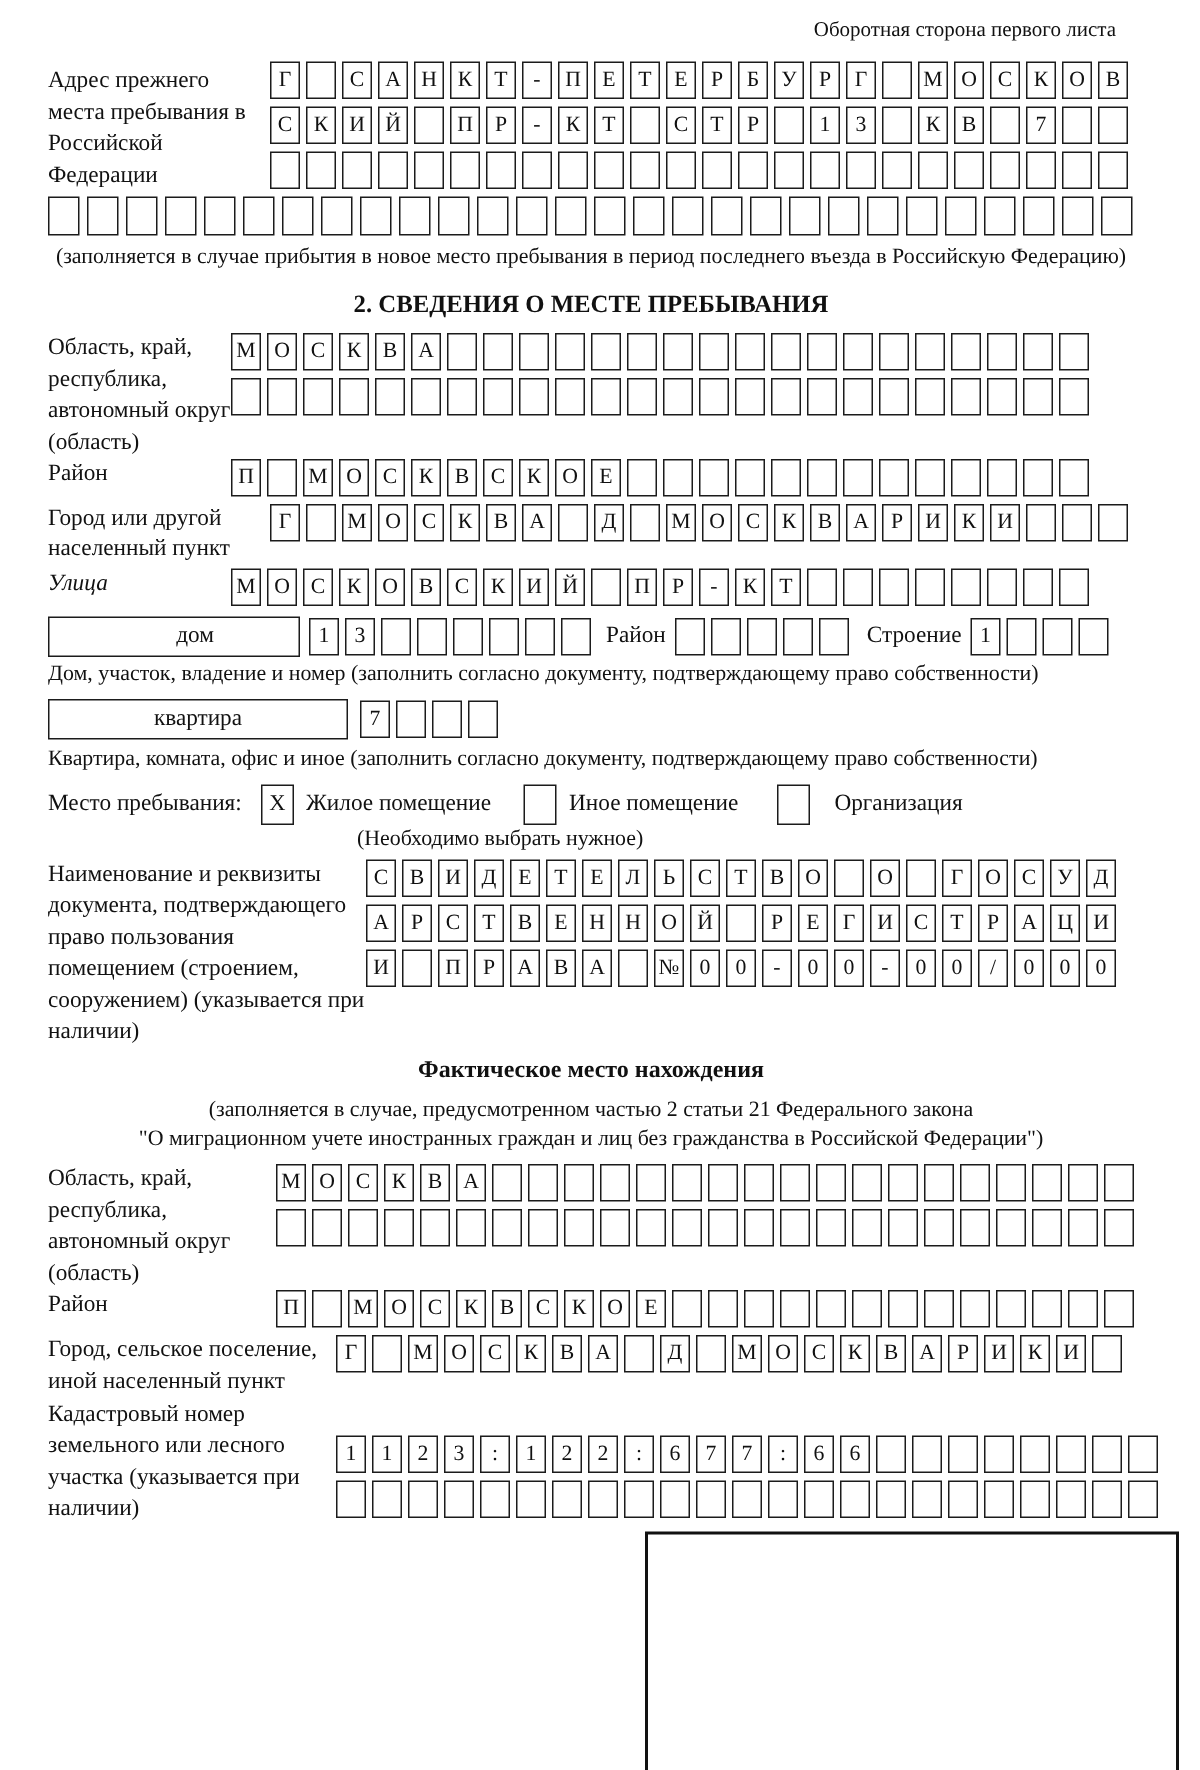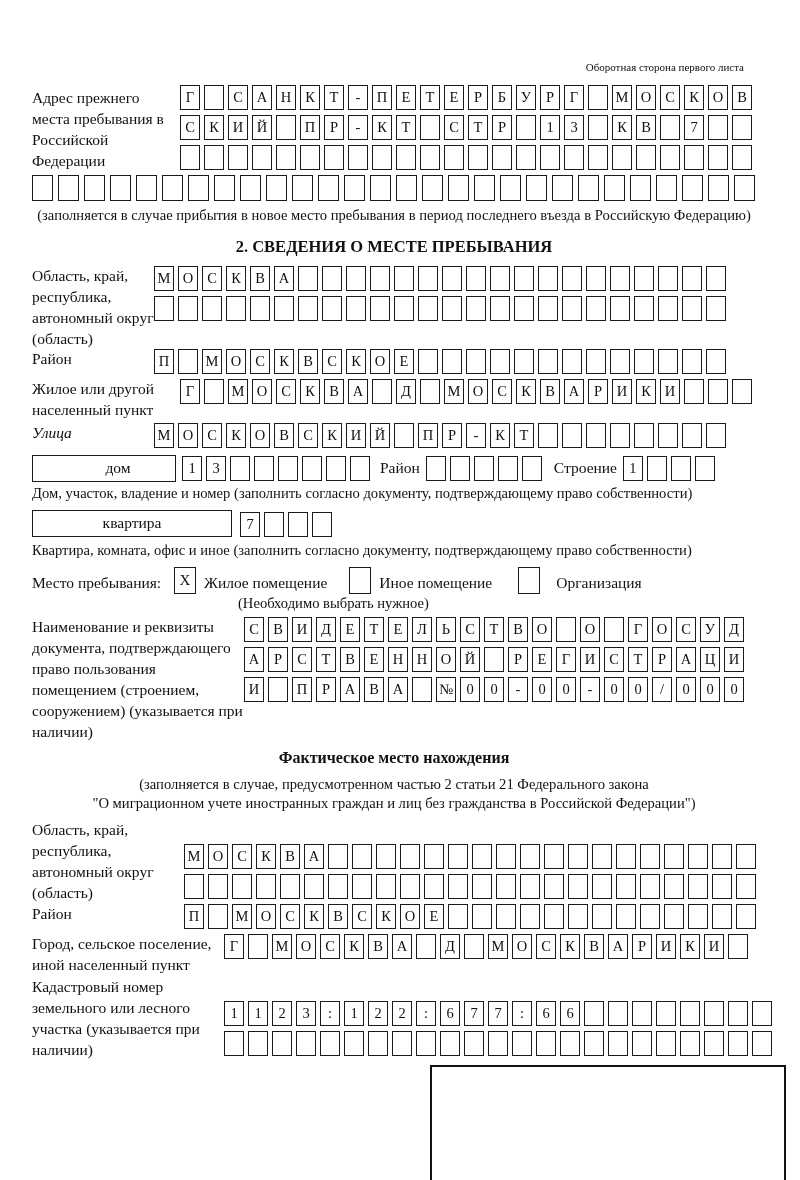--- a/index.html
+++ b/index.html
@@ -3,21 +3,21 @@
 <meta charset="utf-8">
 <style>
   html,body{margin:0;padding:0;background:#ffffff;color:#111;}
   body{
     width:800px;height:1180px;box-sizing:border-box;
     padding:12px 44px 0 32px;
     font-family:"Liberation Serif","DejaVu Serif",serif;
     font-size:15.5px;line-height:1.35;
     overflow:hidden;
   }
-  .hdr-note{text-align:right;margin-right:12px;font-size:11px;margin-top:48px;}
+  .hdr-note{text-align:right;margin-right:12px;font-size:14px;}
   .grp{display:flex;align-items:flex-start;}
   .lbl{flex:0 0 auto;}
   .rows{flex:0 0 auto;}
   .boxrow{display:flex;gap:4px;margin-bottom:5px;}
   .cbox{
     display:inline-block;flex:0 0 auto;width:20px;height:25px;box-sizing:border-box;
     border:1.6px solid #1b1b1b;text-align:center;font-size:14.5px;line-height:22px;
     overflow:hidden;background:#fff;
   }
   .boxrow.wide{gap:5px;}
@@ -29,21 +29,21 @@
     box-sizing:border-box;border:1.7px solid #1b1b1b;height:27px;
     display:flex;align-items:center;justify-content:center;font-size:15.5px;background:#fff;
   }
   .inline-row{display:flex;align-items:center;}
   .chkbox{
     display:inline-block;box-sizing:border-box;width:22px;height:27px;
     border:1.7px solid #1b1b1b;text-align:center;font-size:15px;line-height:24px;background:#fff;
   }
   .stamp-wrap{margin-left:358px;width:404px;text-align:center;}
   .stamp-box{width:356px;height:174px;border:2px solid #111;box-sizing:border-box;margin:0 0 8px 40px;background:#fff;}
-  .mt2{margin-top:2px;} .mt4{margin-top:4px;} .mt6{margin-top:6px;align-items:flex-end;}
+  .mt2{margin-top:2px;} .mt4{margin-top:4px;} .mt6{margin-top:6px;}
 </style>
 </head>
 <body>
 
 <div class="hdr-note">Оборотная сторона первого листа</div>
 
 <div class="grp" style="margin-top:10px;align-items:center;">
   <div class="lbl" style="width:148px;">Адрес прежнего места пребывания в Российской Федерации</div>
   <div class="rows">
     <div class="boxrow">
@@ -244,21 +244,21 @@
         <span class="cbox"></span>
         <span class="cbox"></span>
         <span class="cbox"></span>
         <span class="cbox"></span>
         <span class="cbox"></span>
       </div>
   </div>
 </div>
 
 <div class="grp">
-  <div class="lbl" style="width:148px;">Жилое или другой населенный пункт</div>
+  <div class="lbl" style="width:148px;">Город или другой населенный пункт</div>
   <div class="rows">
     <div class="boxrow">
         <span class="cbox">Г</span>
         <span class="cbox"></span>
         <span class="cbox">М</span>
         <span class="cbox">О</span>
         <span class="cbox">С</span>
         <span class="cbox">К</span>
         <span class="cbox">В</span>
         <span class="cbox">А</span>
@@ -308,21 +308,21 @@
         <span class="cbox"></span>
         <span class="cbox"></span>
         <span class="cbox"></span>
         <span class="cbox"></span>
         <span class="cbox"></span>
       </div>
   </div>
 </div>
 
 <div class="inline-row mt2">
-  <div class="widebox" style="width:144px;padding-left:28px;">дом</div>
+  <div class="widebox" style="width:168px;padding-left:28px;">дом</div>
   <div class="boxrow" style="margin:0 0 0 6px;">
       <span class="cbox">1</span>
       <span class="cbox">3</span>
       <span class="cbox"></span>
       <span class="cbox"></span>
       <span class="cbox"></span>
       <span class="cbox"></span>
       <span class="cbox"></span>
       <span class="cbox"></span>
     </div>

